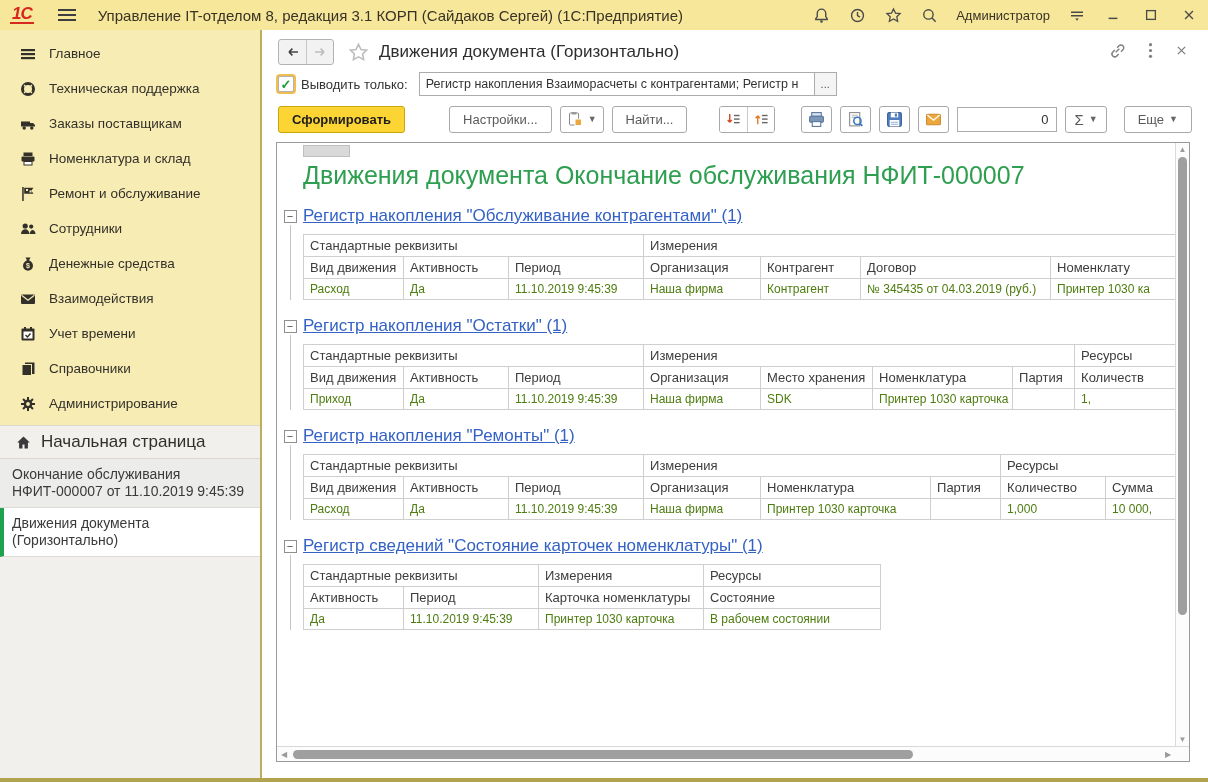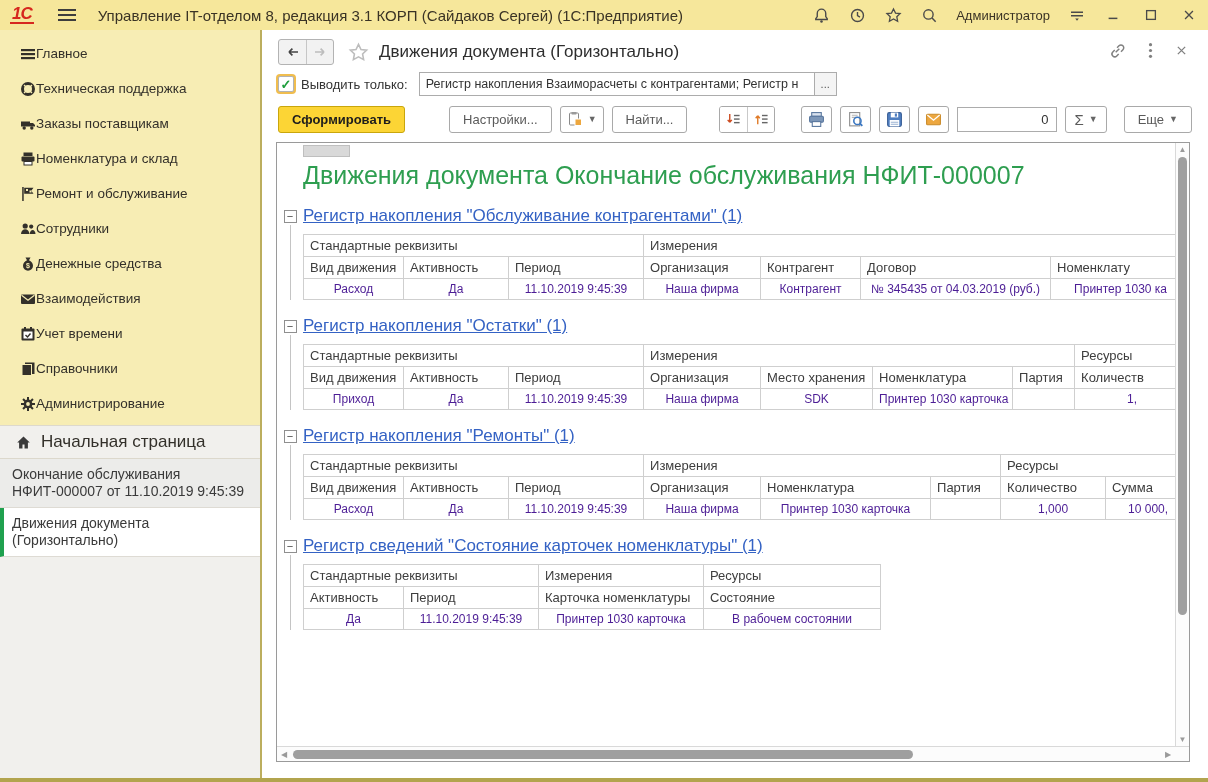--- a/index.html
+++ b/index.html
@@ -17,21 +17,21 @@
   .tb-user { font-size:13px; color:#3a3325; }
   .winbtns { display:flex; gap:20px; margin-left:10px; align-items:center; }
 
   
   .app { display:flex; height:748px; }
   .bottom-strip { position:absolute; left:0; bottom:0; width:1208px; height:4px; background:#b2a44e; z-index:9; }
 
   
   .sidebar { width:262px; background:#f7edb4; border-right:2px solid #bcae5e; display:flex; flex-direction:column; }
   .menu { padding:6px 0 4px 0; }
-  .mi { height:35px; display:flex; align-items:center; padding-left:20px; font-size:13.5px; color:#33302a; cursor:pointer; }
+  .mi { height:35px; display:flex; align-items:center; gap:13px; padding-left:20px; font-size:13.5px; color:#33302a; cursor:pointer; }
   .mi svg { flex:0 0 16px; }
   .home-row { height:34px; background:#f1f0ed; border-top:1px solid #ddd9cd; border-bottom:1px solid #dcd8cc; display:flex; align-items:center; gap:10px; padding-left:16px; font-size:17px; color:#33302a; }
   .tabs { background:#f1f0ed; }
   .stab { padding:7px 10px 7px 12px; font-size:14px; line-height:17px; color:#3a3a3a; background:#ececea; border-bottom:1px solid #dedbd4; cursor:pointer; }
   .stab.active { background:#ffffff; border-left:4px solid #1fa14f; padding-left:8px; }
   .side-rest { flex:1; background:#f1f0ed; }
 
   
   .main { flex:1; position:relative; background:#fff; }
   .form-header { height:38px; display:flex; align-items:center; padding:6px 14px 0 16px; gap:10px; }
@@ -70,21 +70,21 @@
   .section { display:flex; margin-top:14px; }
   .gutter { width:26px; flex:0 0 26px; display:flex; flex-direction:column; align-items:center; padding-top:6px; }
   .minus-box { width:13px; height:13px; border:1px solid #8f8f8f; background:#fff; font-size:11px; line-height:10px; text-align:center; color:#444; }
   .tree-line { flex:1; width:0; border-left:1px solid #c4c4c4; margin-top:2px; }
   .sec-body { flex:1; min-width:0; }
   .sec-link { display:inline-block; color:#3462c4; text-decoration:underline; font-size:17px; line-height:24px; margin-bottom:6px; max-width:575px; }
   table.rep { border-collapse:collapse; table-layout:fixed; background:#fff; }
   table.rep th, table.rep td { border:1px solid #cfcfcf; font-weight:normal; text-align:left; padding:2px 6px; overflow:hidden; white-space:nowrap; }
   table.rep th { font-size:13px; color:#3d3d3d; line-height:17px; }
   table.rep th.hdr { white-space:normal; vertical-align:top; }
-  table.rep td { font-size:12px; color:#4c1d95; height:21px;text-align:center; }
+  table.rep td { font-size:12px; color:#4d7c0f; height:21px; }
   td.expense { color:#cf2218; padding-left:15px; }
   td.income { color:#2f9e3c; padding-left:15px; }
   td.num { text-align:right; }
 
   
   .vscroll { border-left:1px solid #d9d9d9; position:relative; background:#fcfcfc; }
   .v-arrow { position:absolute; left:0; width:13px; text-align:center; font-size:8px; color:#9a9a9a; }
   .v-thumb { position:absolute; left:2px; top:14px; width:9px; height:76%; background:#9f9f9f; border-radius:5px; }
   .hscroll { border-top:1px solid #d9d9d9; position:relative; background:#fcfcfc; grid-column:1 / 3; display:flex; align-items:center; }
   .h-arrow { width:14px; text-align:center; font-size:8px; color:#9a9a9a; }

